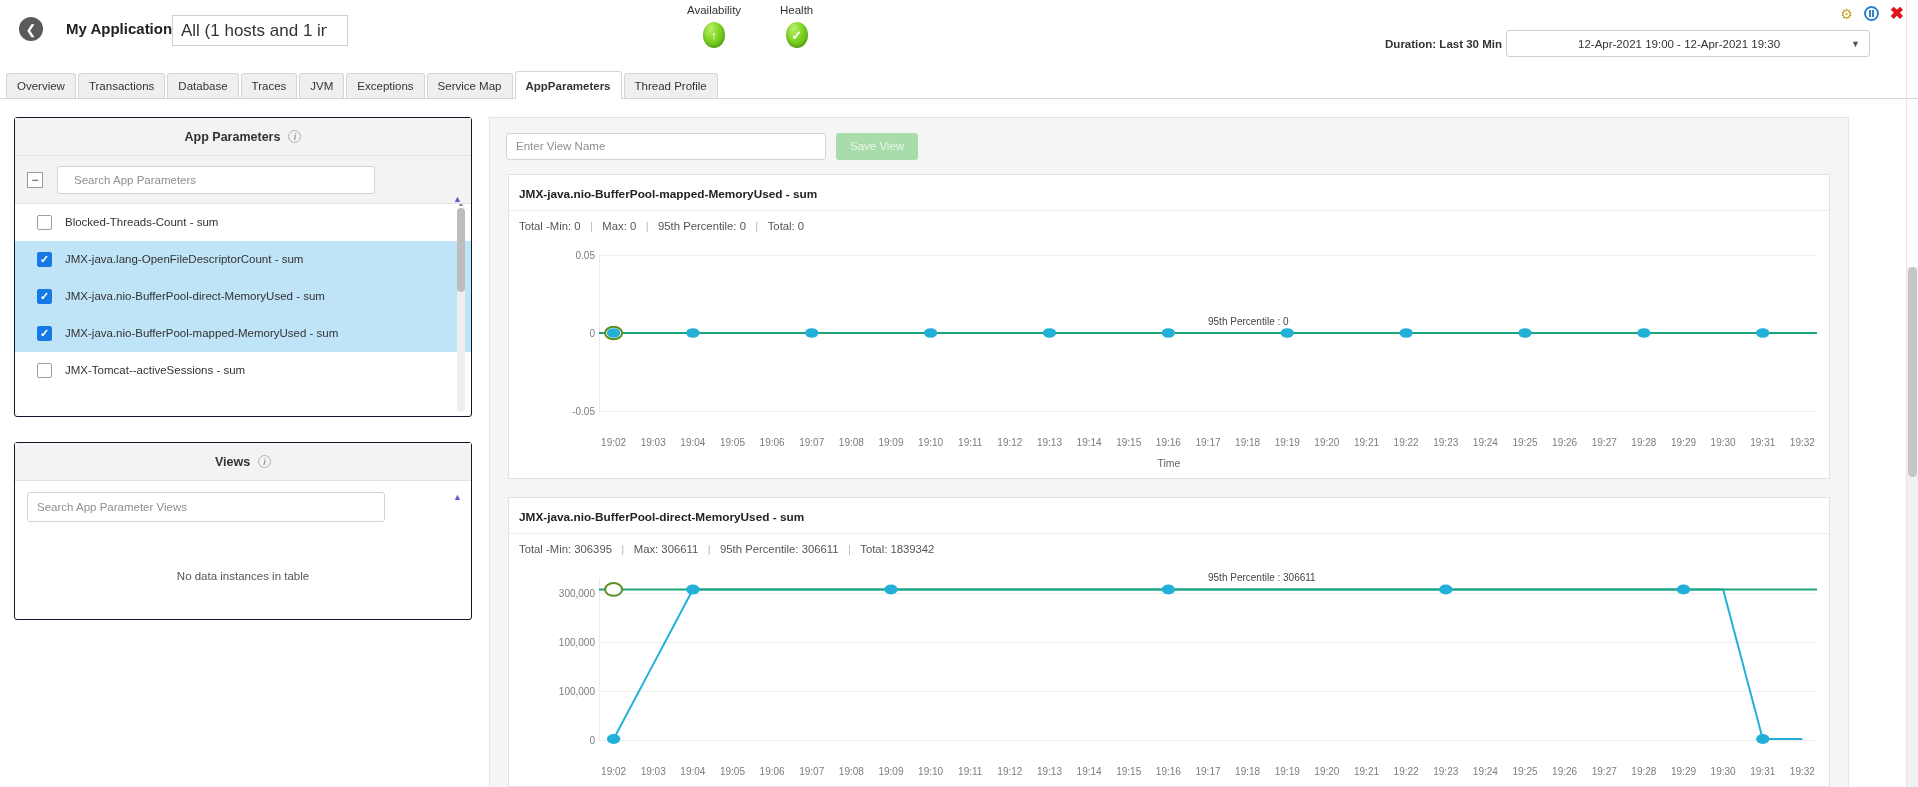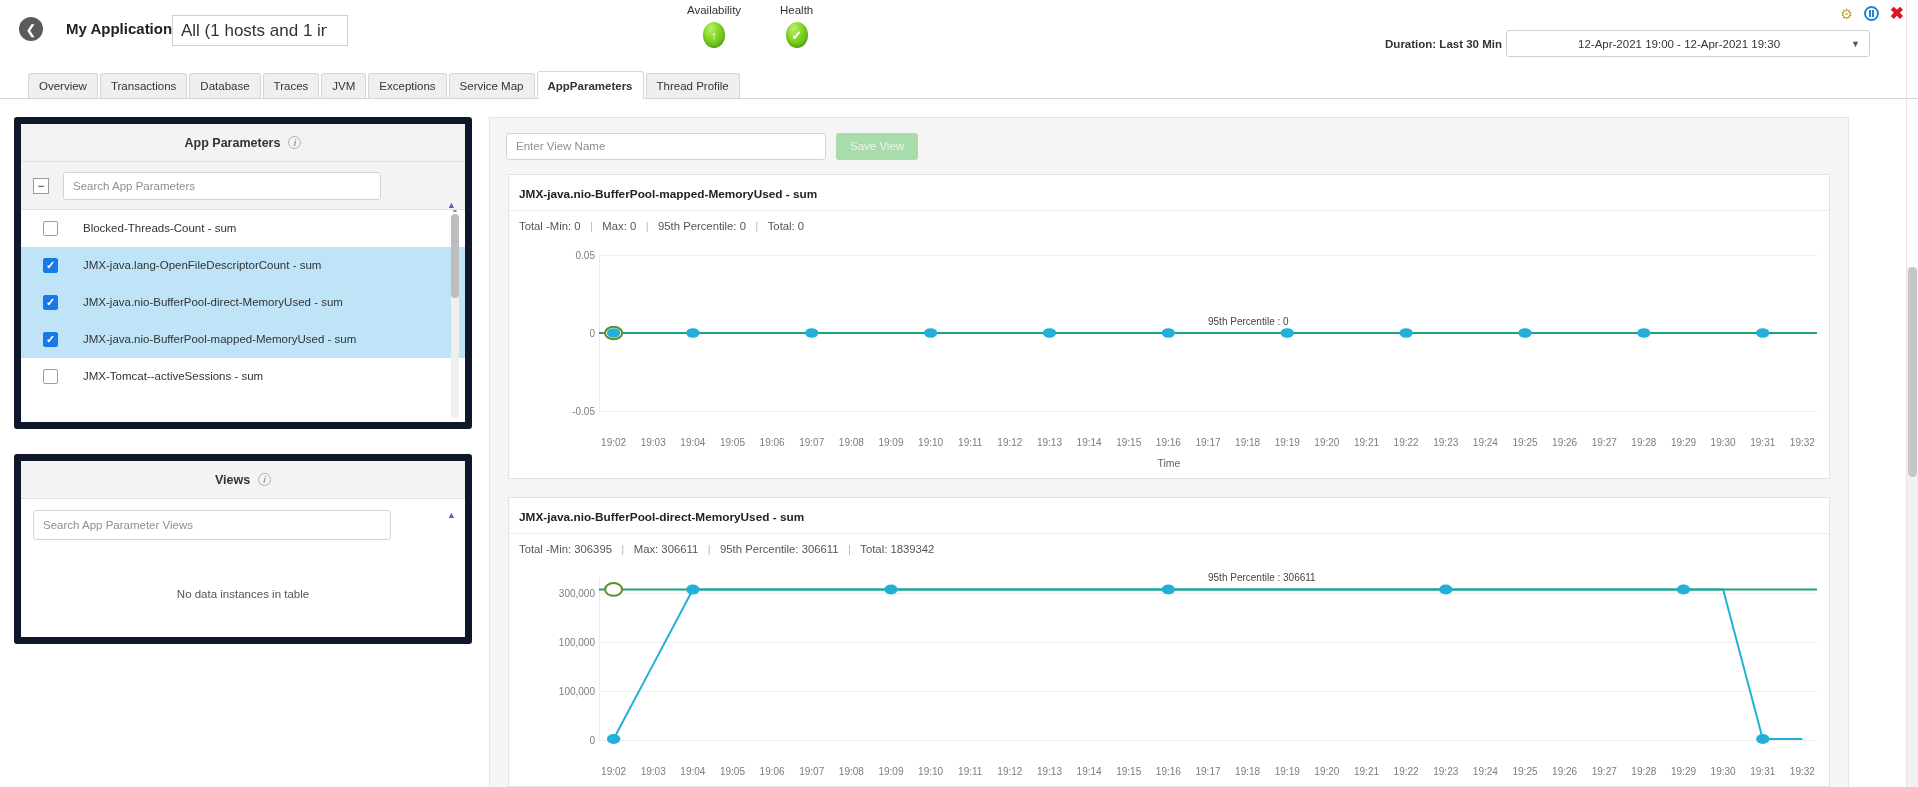--- a/index.html
+++ b/index.html
@@ -76,42 +76,42 @@
     padding: 0 9px 0 0; cursor: pointer;
   }
   .daterange span.dr-text {
     flex: 1; text-align: center; font-size: 11.5px; color: #333;
   }
   .dr-caret { font-size: 9px; color: #555; }
 
   
   .tabrow {
     position: absolute; left: 0; top: 70px; width: 1918px; height: 29px;
-    display: flex; align-items: flex-end; padding-left: 28px; gap: 2px;
+    display: flex; align-items: flex-end; padding-left: 6px; gap: 2px;
     border-bottom: 1px solid #d6d6d6;
   }
   .tab {
     height: 25px; padding: 0 10px;
     background: #efefef; border: 1px solid #d6d6d6; border-bottom: none;
     border-radius: 3px 3px 0 0;
     font-size: 11.5px; color: #333; cursor: pointer;
     display: flex; align-items: center;
   }
   .tab.active {
     background: #ffffff; font-weight: bold; height: 28px;
     position: relative; z-index: 2; margin-bottom: -1px;
   }
 
   
   .body { position: absolute; left:0; top: 99px; width: 1918px; height: 688px; background:#fff; }
 
   
   .leftcol { position: absolute; left: 14px; top: 18px; width: 458px; }
   .panel {
-    background: #fff; border: 7px solid #0f172a; border-radius: 3px;
+    background: #fff; border: 1px solid #0f172a; border-radius: 3px;
   }
   .panel-head {
     height: 38px; background: #f3f3f3; border-bottom: 1px solid #e2e2e2;
     display: flex; align-items: center; justify-content: center; gap: 8px;
   }
   .panel-head-title { font-size: 12.5px; font-weight: bold; color: #333; }
   .info-i {
     width: 13px; height: 13px; border-radius: 50%;
     border: 1px solid #b2b2b2; color: #9a9a9a;
     font-size: 9px; font-style: italic; font-weight: bold;
@@ -122,33 +122,33 @@
     padding: 0 12px; gap: 14px; position: relative;
     border-bottom: 1px solid #e2e2e2;
   }
   .collapse-box {
     width: 16px; height: 16px; border: 1px solid #9a9a9a; background:#fff;
     display:flex; align-items:center; justify-content:center;
     font-size: 12px; color: #333; cursor: pointer; line-height: 1;
   }
   .search-input {
     width: 318px; height: 28px; border: 1px solid #d4d4d4; border-radius: 3px;
-    padding: 0 9px; font-size: 11.5px; color: #333; background: #fff;
+    padding: 0 16px; font-size: 11.5px; color: #333; background: #fff;
     font-family: "Liberation Sans", sans-serif;
   }
   .search-input::placeholder { color: #8f8f8f; }
   .scroll-up-caret {
     position: absolute; right: 9px; top: 38px;
     color: #5c5cd6; font-size: 9px; cursor: pointer;
   }
 
   .param-list { position: relative; height: 212px; overflow: hidden; }
   .param-row {
     height: 37px; display: flex; align-items: center;
-    padding-left: 22px; gap: 25px; cursor: pointer;
+    padding-left: 22px; gap: 13px; cursor: pointer;
     border-bottom: 1px solid transparent;
   }
   .param-row.sel { background: #bfe4f7; }
   .cb {
     width: 15px; height: 15px; border: 1px solid #9e9e9e; background:#fff;
     border-radius: 2px; flex: none; cursor: pointer;
   }
   .cb.on {
     background: #1879e6; border-color: #1879e6;
     display:flex; align-items:center; justify-content:center;

